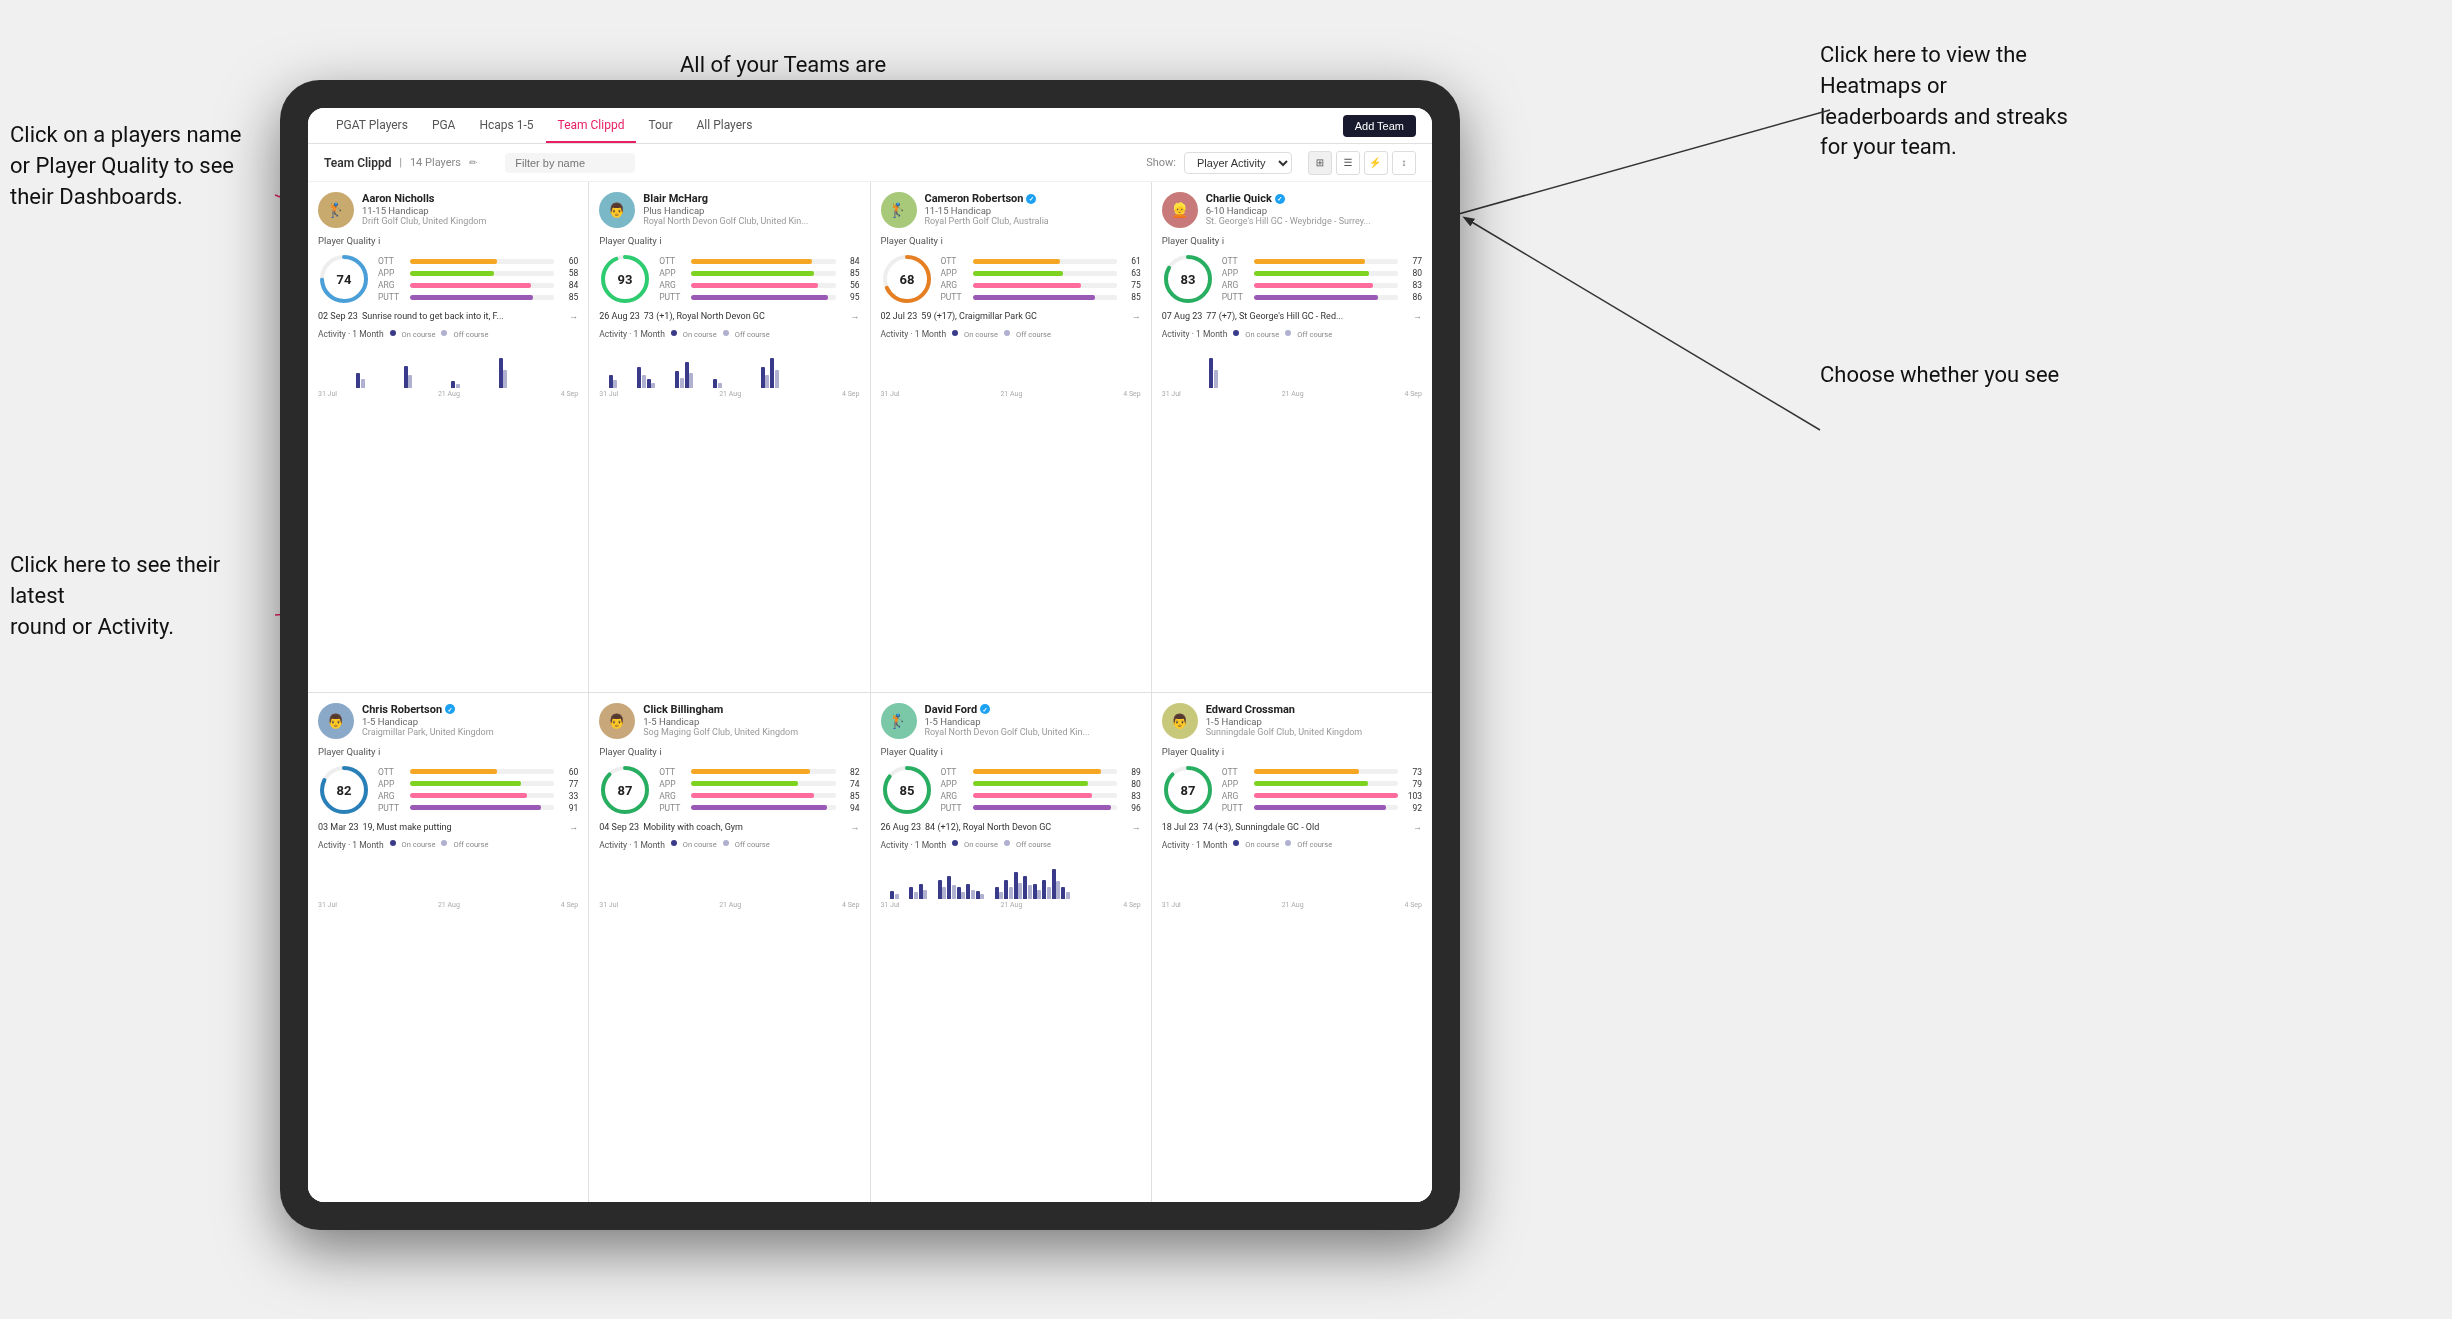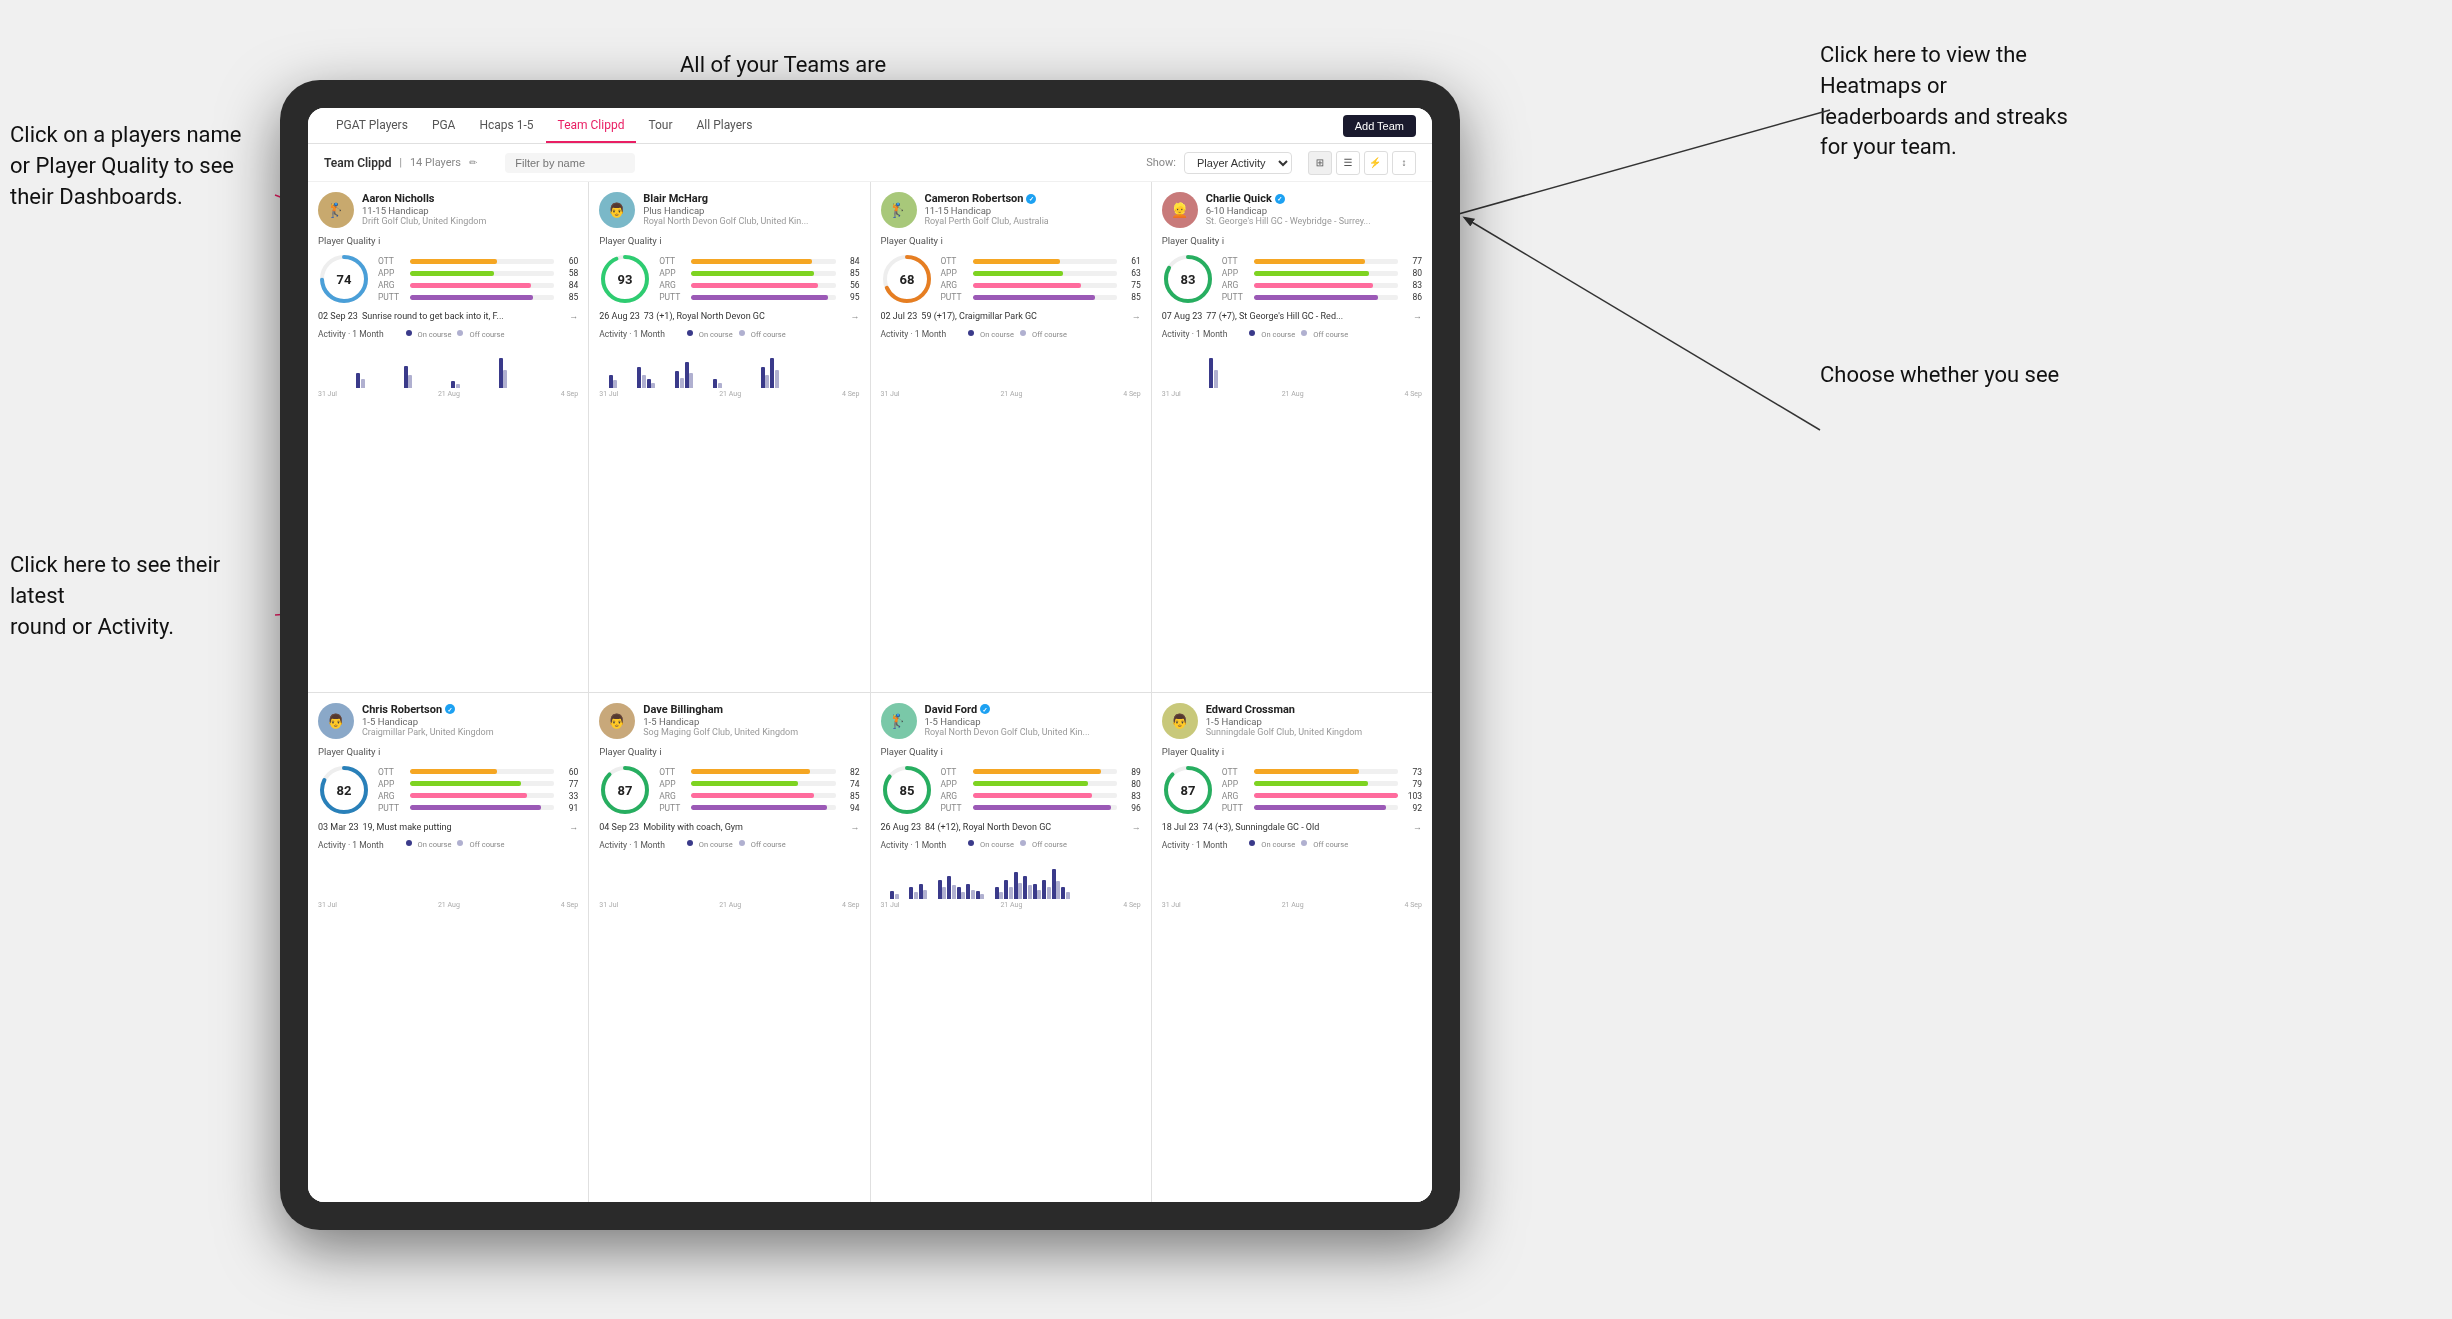--- a/index.html
+++ b/index.html
@@ -350,21 +350,21 @@
     }
 
     
     .activity-section {
       margin-top: 2px;
     }
 
     .activity-header {
       display: flex;
       align-items: center;
-      gap: 22px;
+      gap: 6px;
       font-size: 8.5px;
       color: #555;
       margin-bottom: 4px;
     }
 
     .activity-legend {
       display: flex;
       gap: 6px;
     }
 
@@ -1316,21 +1316,21 @@
           <span class="chart-label">21 Aug</span>
           <span class="chart-label">4 Sep</span>
         </div>
       </div>
     </div>
   </div>
         <div class="player-card">
     <div class="player-header">
       <div class="player-avatar" style="background:#c8a87a">👨</div>
       <div class="player-info">
-        <div class="player-name">Dave Billingham </div>
+        <div class="player-name">Click Billingham </div>
         <div class="player-handicap">1-5 Handicap</div>
         <div class="player-club">Sog Maging Golf Club, United Kingdom</div>
       </div>
     </div>
     <div class="quality-label">Player Quality ℹ</div>
     <div class="quality-row">
       <div class="score-circle">
         <svg viewBox="0 0 52 52">
           <circle cx="26" cy="26" r="22" fill="none" stroke="#eee" stroke-width="4"></circle>
           <circle cx="26" cy="26" r="22" fill="none" stroke="#27ae60" stroke-width="4" stroke-dasharray="120.26016677941726 138.23007675795088" stroke-linecap="round" transform="rotate(-90 26 26)"></circle>

